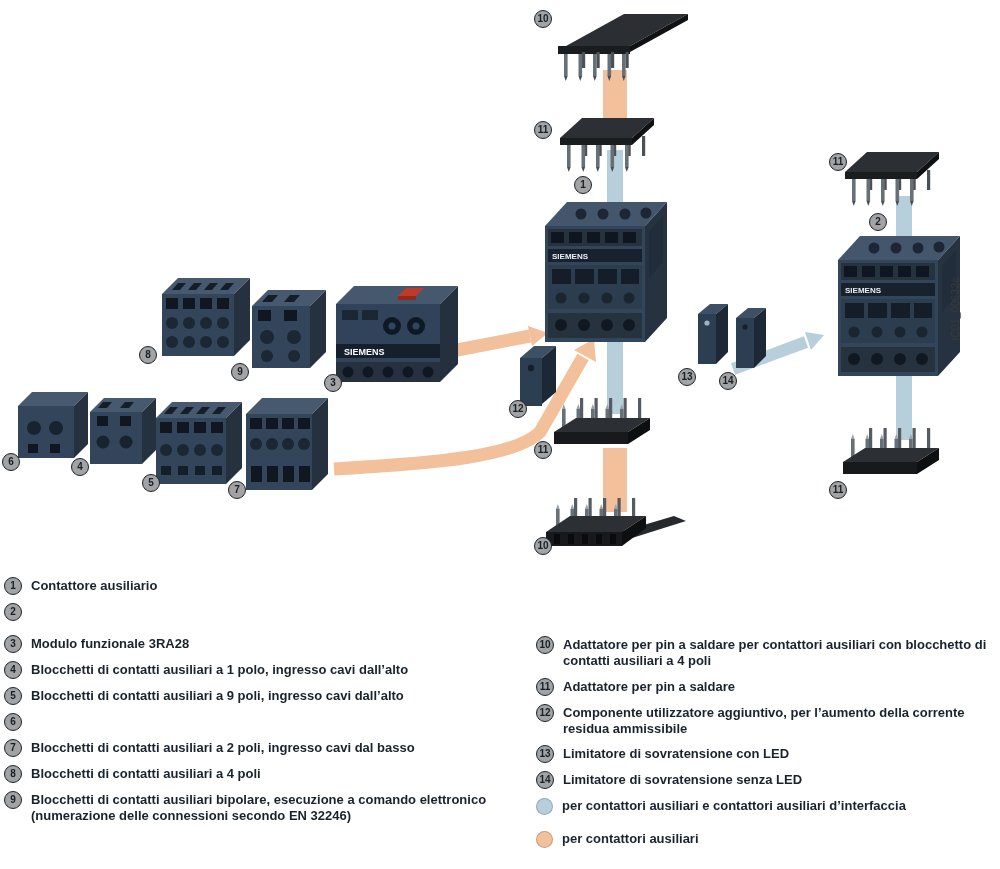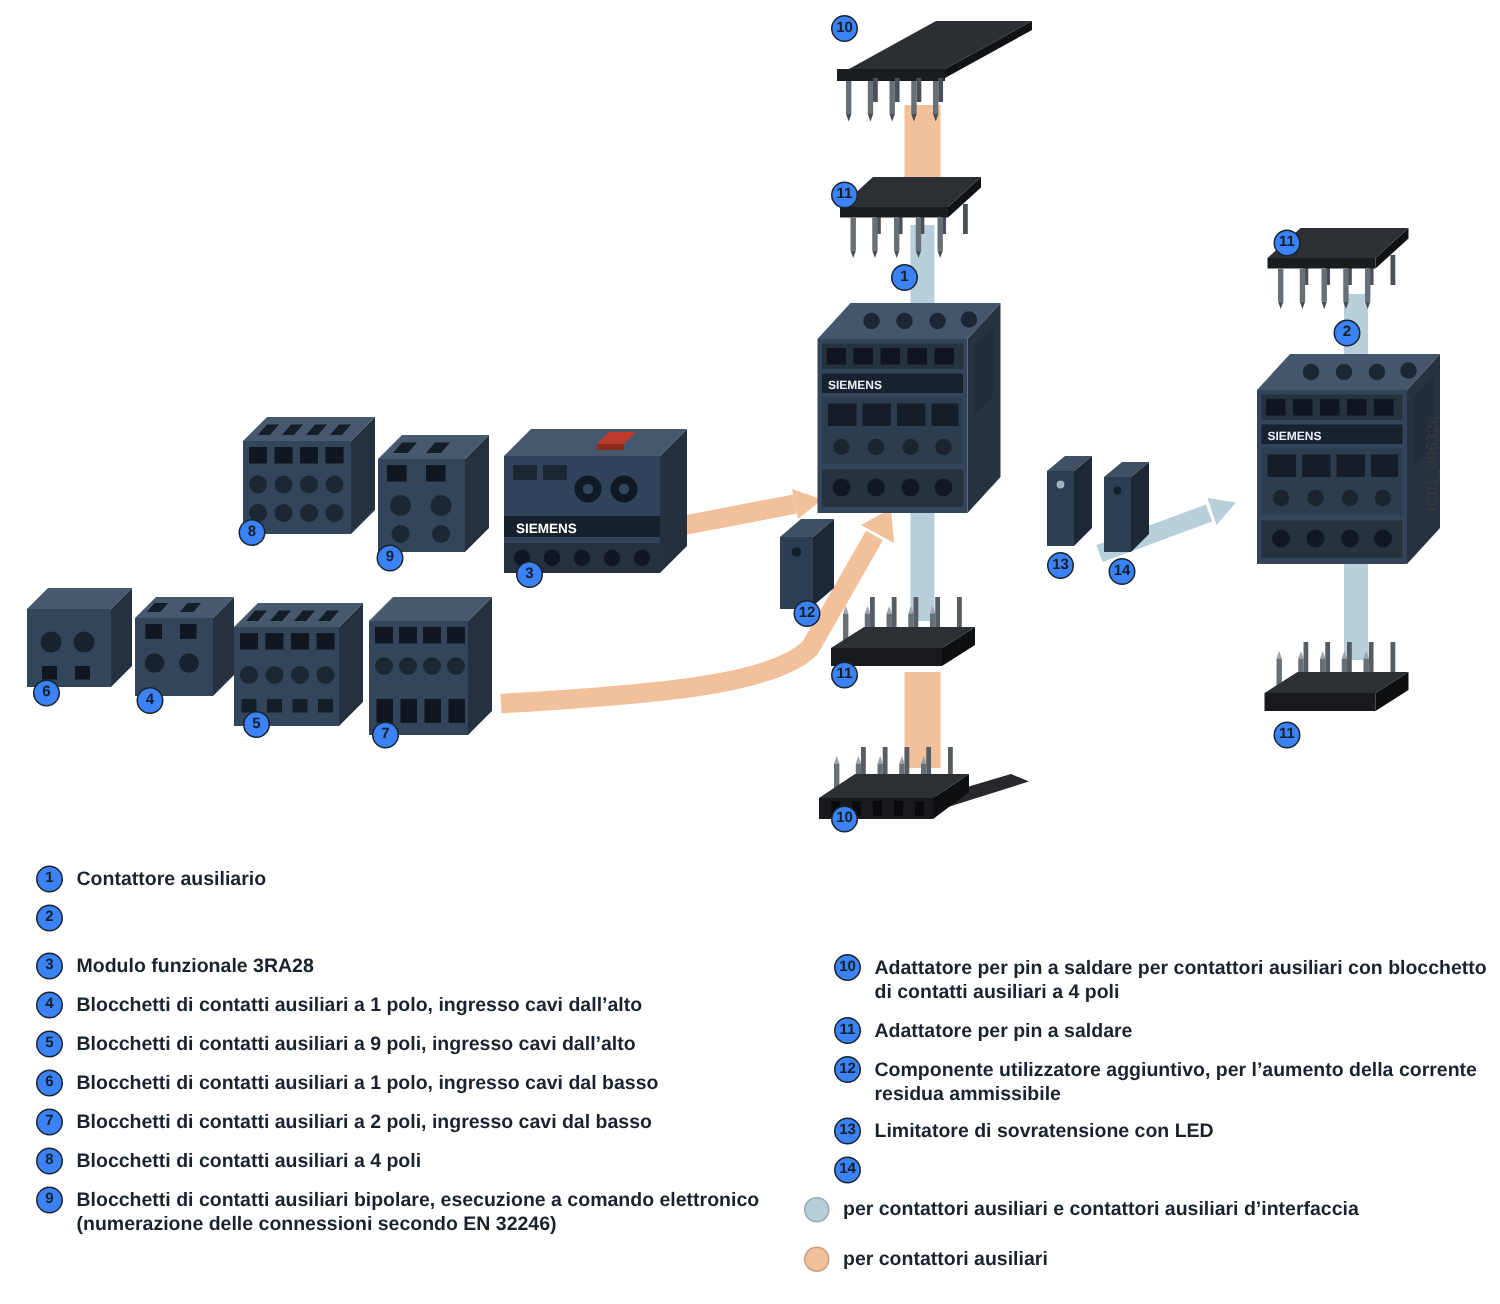--- a/index.html
+++ b/index.html
@@ -6,23 +6,23 @@
   html,body { background:#fff; }
   body {
     width:1000px; height:869px; position:relative; overflow:hidden;
     font-family:"Liberation Sans", sans-serif; color:#1a232d;
   }
   #stage { position:absolute; left:0; top:0; width:1000px; height:580px; }
   svg { font-family:"Liberation Sans", sans-serif; }
 
   .badge {
     width:18px; height:18px; border-radius:50%;
-    background:#3b82f6; border:1.5px solid #1a242e; color:#16202a;
+    background:#a3a3a3; border:1.5px solid #1a242e; color:#16202a;
     font-size:10px; font-weight:bold; line-height:1;
-    display:inline-flex; align-items:center; justify-content:center;margin-left:20px;
+    display:inline-flex; align-items:center; justify-content:center;
   }
   .dbadge { position:absolute; z-index:5; }
 
   #figcode {
     position:absolute; left:950px; top:263px; height:78px;
     writing-mode:vertical-rl; transform:rotate(180deg);
     font-size:10px; color:#3a3a3a; letter-spacing:.4px;
   }
 
   .legend-col { position:absolute; }
@@ -411,21 +411,20 @@
   <div class="legend-item">
     <span class="badge">4</span>
     <span class="ltext"><span>Blocchetti di contatti ausiliari a 1 polo, ingresso cavi dall’alto</span></span>
   </div>
   <div class="legend-item">
     <span class="badge">5</span>
     <span class="ltext"><span>Blocchetti di contatti ausiliari a 9 poli, ingresso cavi dall’alto</span></span>
   </div>
   <div class="legend-item">
     <span class="badge">6</span>
-    <span class="ltext"><span>Blocchetti di contatti ausiliari a 1 polo, ingresso cavi dal basso</span></span>
   </div>
   <div class="legend-item">
     <span class="badge">7</span>
     <span class="ltext"><span>Blocchetti di contatti ausiliari a 2 poli, ingresso cavi dal basso</span></span>
   </div>
   <div class="legend-item">
     <span class="badge">8</span>
     <span class="ltext">
       <span>Blocchetti di contatti ausiliari a 4 poli</span><br>
     </span>
@@ -451,20 +450,21 @@
   <div class="legend-item">
     <span class="badge">12</span>
     <span class="ltext"><span>Componente utilizzatore aggiuntivo, per l’aumento della corrente residua ammissibile</span></span>
   </div>
   <div class="legend-item">
     <span class="badge">13</span>
     <span class="ltext"><span>Limitatore di sovratensione con LED</span></span>
   </div>
   <div class="legend-item">
     <span class="badge">14</span>
+    <span class="ltext"><span>Limitatore di sovratensione senza LED</span></span>
   </div>
   <div class="legend-item">
     <span class="sw" style="background: rgb(183, 206, 219);"></span>
     <span class="ltext"><span>per contattori ausiliari e contattori ausiliari d’interfaccia</span></span>
   </div>
   <div class="legend-item gap-top-lg">
     <span class="sw" style="background: rgb(242, 192, 154);"></span>
     <span class="ltext"><span>per contattori ausiliari</span></span>
   </div>
 </div>

